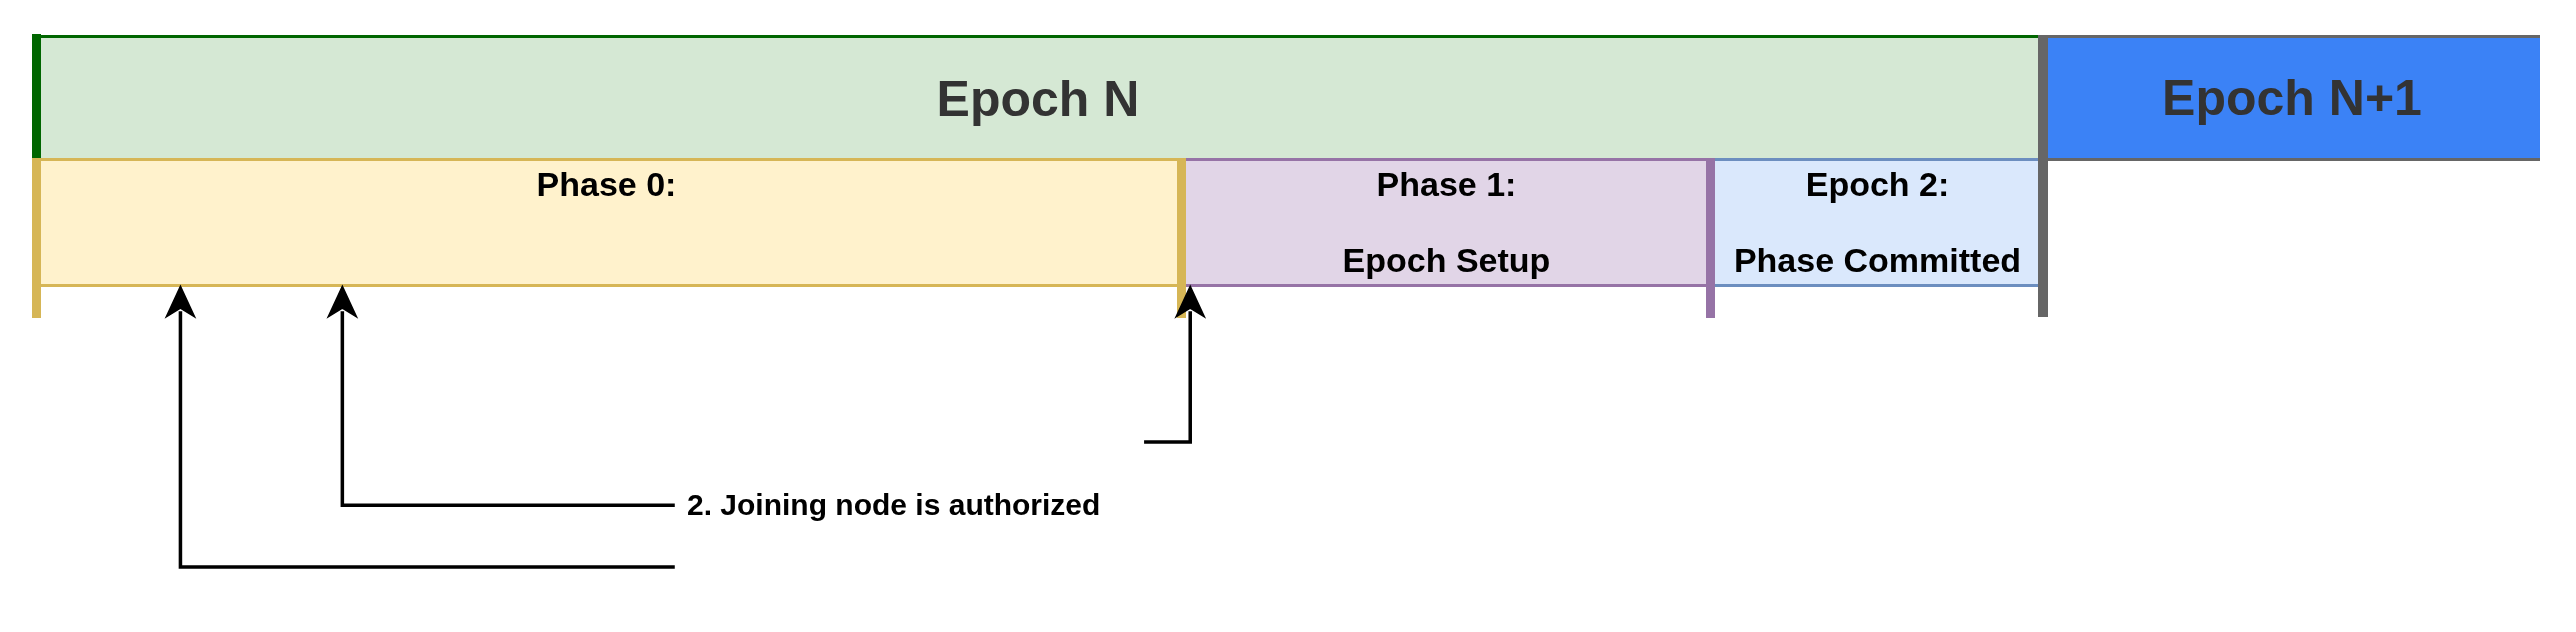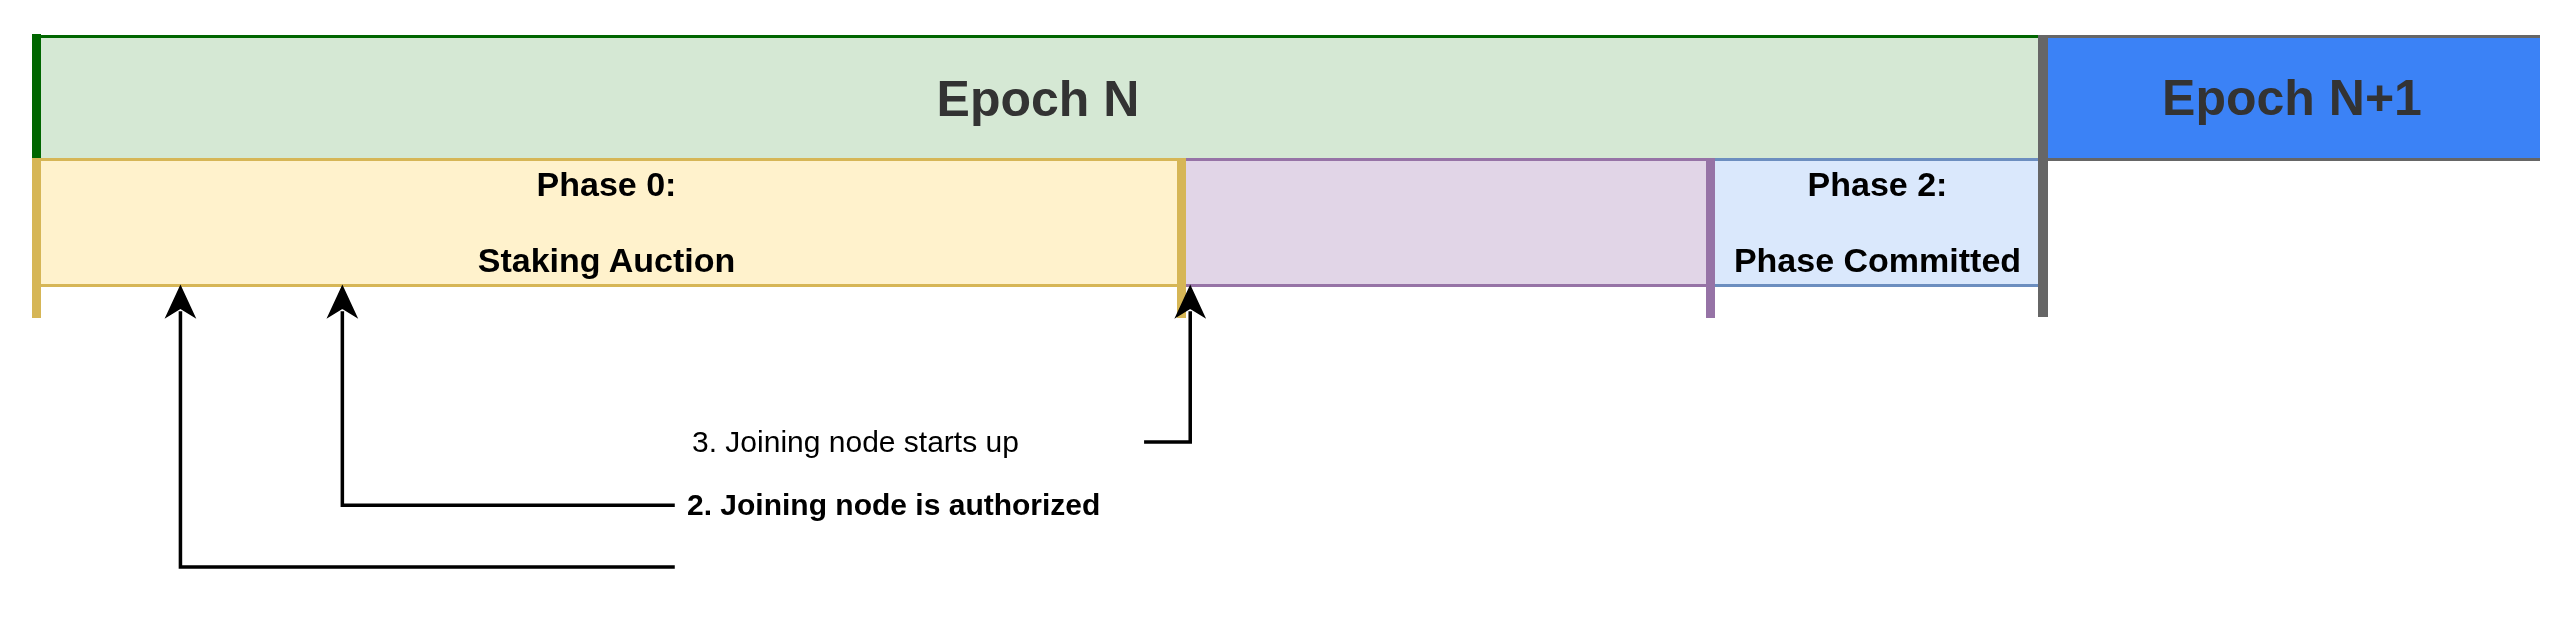--- a/index.html
+++ b/index.html
@@ -105,28 +105,29 @@
   <div class="abs epoch-box epoch-n">
     <span>Epoch N</span>
   </div>
 
   <div class="abs epoch-box epoch-n1">
     <span>Epoch N+1</span>
   </div>
 
   <div class="abs phase-box phase-0">
     <span>Phase 0:</span>
-    <span>Staking Auction</span>
   </div>
 
   <div class="abs phase-box phase-1">
+    <span>Phase 1:</span>
+    <span>Epoch Setup</span>
   </div>
 
   <div class="abs phase-box phase-2">
-    <span>Phase 2:</span>
+    <span>Epoch 2:</span>
     <span>Phase Committed</span>
   </div>
 
   <div class="marker marker-epoch-start"></div>
   <div class="marker marker-phase0-start"></div>
   <div class="marker marker-phase0-end"></div>
   <div class="marker marker-phase1-end"></div>
   <div class="marker marker-epoch-divider"></div>
 
   <svg class="arrow-overlay" viewBox="0 0 3292 808" xmlns="http://www.w3.org/2000/svg">
@@ -135,16 +136,15 @@
     <path d="M 230 366 L 248 405 L 230 394 L 212 405 Z" fill="#000000" stroke="#000000" stroke-width="2"></path>
 
     <path d="M 862 646 L 437 646 L 437 398" fill="none" stroke="#000000" stroke-width="4.5"></path>
     <path d="M 437 366 L 455 405 L 437 394 L 419 405 Z" fill="#000000" stroke="#000000" stroke-width="2"></path>
 
     <path d="M 1462 565 L 1521 565 L 1521 398" fill="none" stroke="#000000" stroke-width="4.5"></path>
     <path d="M 1521 366 L 1539 405 L 1521 394 L 1503 405 Z" fill="#000000" stroke="#000000" stroke-width="2"></path>
   </svg>
 
   <div class="annotation annotation-2">2. Joining node is authorized</div>
-  <div class="annotation annotation-3">3. Joining node starts up</div>
 
 </div>
 
 
 </body></html>

